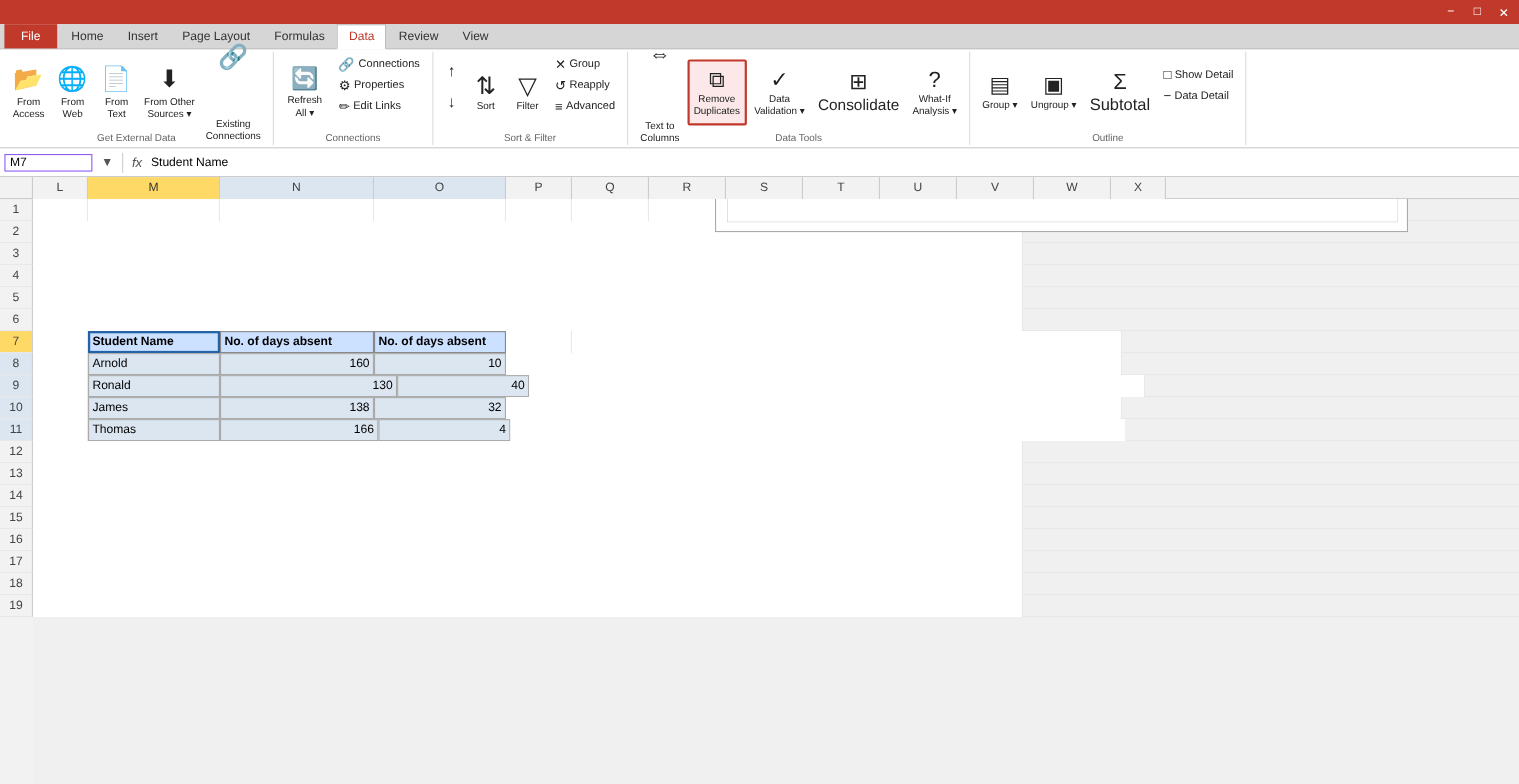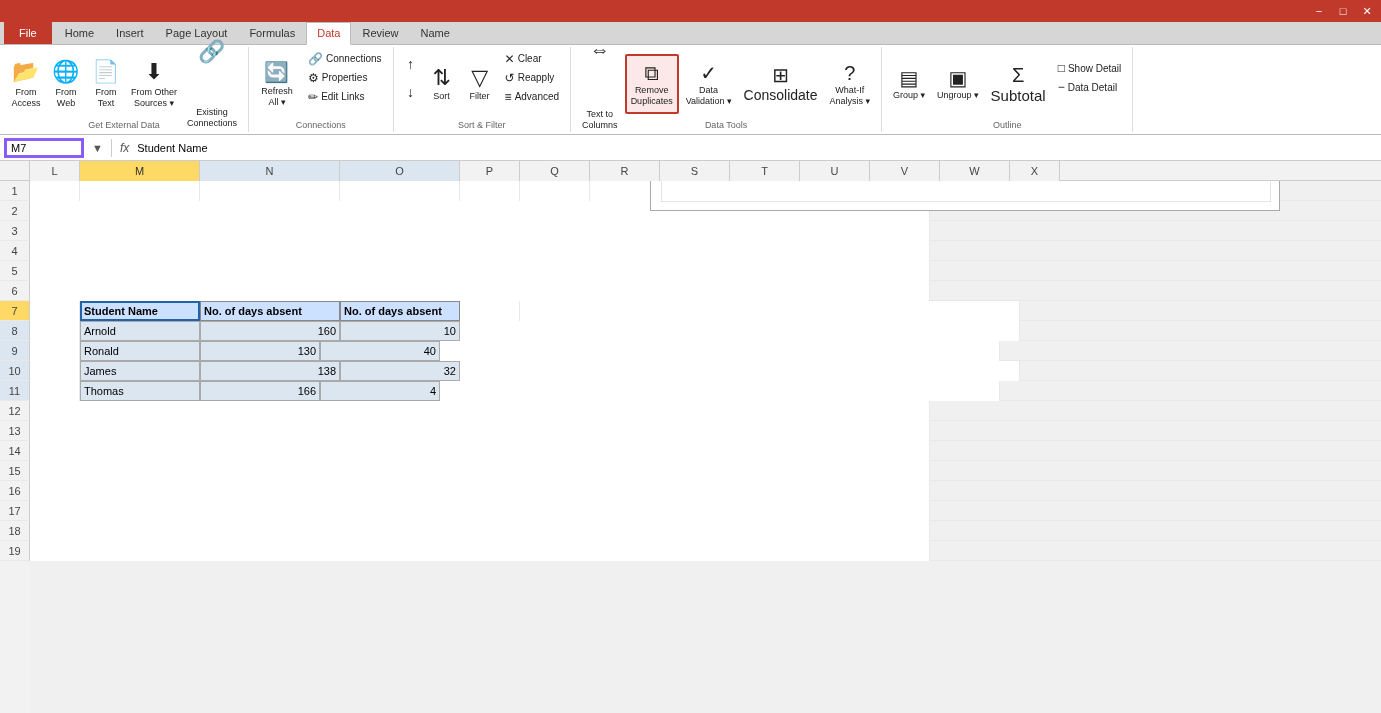--- a/index.html
+++ b/index.html
@@ -131,21 +131,21 @@
     .formula-bar {
       display: flex;
       align-items: center;
       background: white;
       border-bottom: 1px solid #ccc;
       padding: 2px 4px;
       height: 26px;
     }
     .name-box {
       width: 80px;
-      border: 3px solid #8b5cf6;
+      border: 1px solid #8b5cf6;
       padding: 1px 4px;
       font-size: 11px;
       margin-right: 4px;
     }
     .formula-bar-btn {
       padding: 0 4px;
       font-size: 11px;
       color: #555;
       cursor: pointer;
     }
@@ -260,21 +260,21 @@
 </div>
 
 <div class="ribbon-tabs">
   <div class="ribbon-tab file-tab">File</div>
   <div class="ribbon-tab">Home</div>
   <div class="ribbon-tab">Insert</div>
   <div class="ribbon-tab">Page Layout</div>
   <div class="ribbon-tab">Formulas</div>
   <div class="ribbon-tab active">Data</div>
   <div class="ribbon-tab">Review</div>
-  <div class="ribbon-tab">Name</div>
+  <div class="ribbon-tab">View</div>
 </div>
 
 <div class="ribbon" style="height:90px;">
 
   <div class="ribbon-group" style="min-width:200px;">
     <div class="ribbon-buttons" style="gap:0px;">
       <div class="ribbon-btn" style="min-width:40px;">
         <div class="ribbon-btn-icon">📂</div>
         <div style="font-size:9px;">From<br>Access</div>
       </div>
@@ -332,21 +332,21 @@
         <div style="font-size:22px;">⇅</div>
         <div style="font-size:9px;">Sort</div>
       </div>
       <div class="ribbon-btn" style="min-width:36px;">
         <div style="font-size:22px;">▽</div>
         <div style="font-size:9px;">Filter</div>
       </div>
       <div class="ribbon-small-group">
         <div class="ribbon-btn-small">
           <span class="ribbon-btn-icon-small">✕</span>
-          <span>Clear</span>
+          <span>Group</span>
         </div>
         <div class="ribbon-btn-small">
           <span class="ribbon-btn-icon-small">↺</span>
           <span>Reapply</span>
         </div>
         <div class="ribbon-btn-small">
           <span class="ribbon-btn-icon-small">≡</span>
           <span>Advanced</span>
         </div>
       </div>
@@ -506,37 +506,37 @@
         <div class="cell" style="width:50px;"></div>
         <div class="cell table-data" style="width:120px;">Arnold</div>
         <div class="cell table-data num" style="width:140px;">160</div>
         <div class="cell table-data num" style="width:120px;">10</div>
         <div class="cell" style="width:560px;"></div>
       </div>
 
       <div class="grid-row">
         <div class="cell" style="width:50px;"></div>
         <div class="cell table-data" style="width:120px;">Ronald</div>
-        <div class="cell table-data num" style="width:120px;">130</div>
+        <div class="cell table-data num" style="width:161px;">130</div>
         <div class="cell table-data num" style="width:120px;">40</div>
         <div class="cell" style="width:560px;"></div>
       </div>
 
       <div class="grid-row">
         <div class="cell" style="width:50px;"></div>
         <div class="cell table-data" style="width:120px;">James</div>
         <div class="cell table-data num" style="width:140px;">138</div>
         <div class="cell table-data num" style="width:120px;">32</div>
         <div class="cell" style="width:560px;"></div>
       </div>
 
       <div class="grid-row">
         <div class="cell" style="width:50px;"></div>
         <div class="cell table-data" style="width:120px;">Thomas</div>
-        <div class="cell table-data num" style="width:120px;">166</div>
+        <div class="cell table-data num" style="width:144px;">166</div>
         <div class="cell table-data num" style="width:120px;">4</div>
         <div class="cell" style="width:560px;"></div>
       </div>
 
       <div class="grid-row">
           <div class="cell" style="width:900px;"></div>
         </div>
       <div class="grid-row">
           <div class="cell" style="width:900px;"></div>
         </div>

